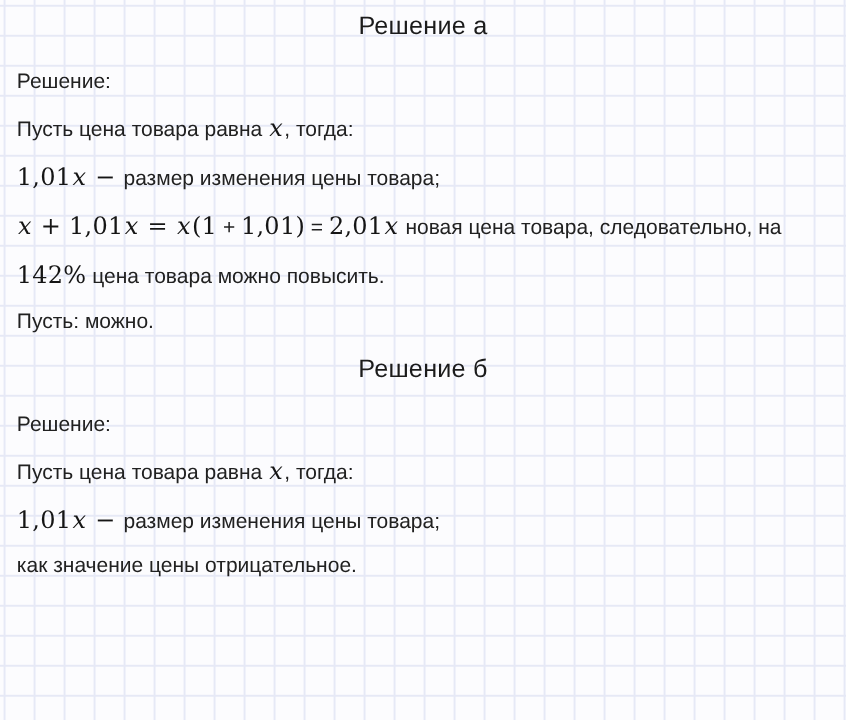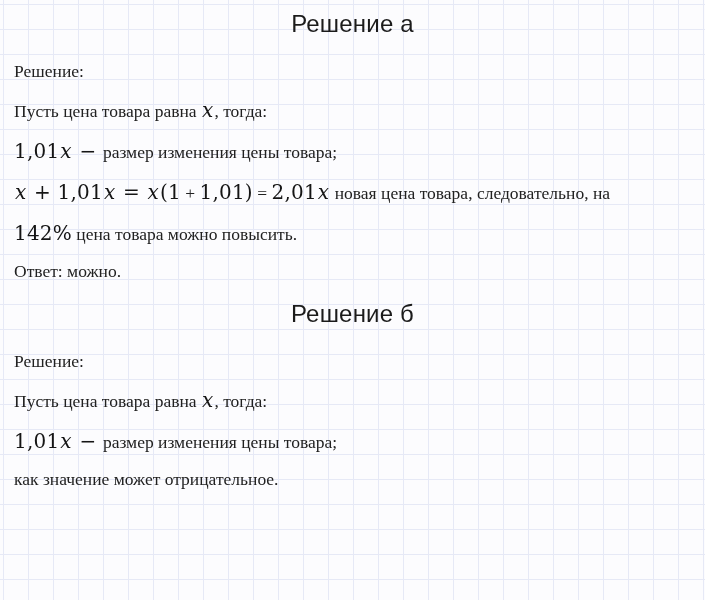--- a/index.html
+++ b/index.html
@@ -16,37 +16,37 @@
       linear-gradient(to bottom, #e6e9f6 1.5px, transparent 1.5px);
     background-size: 25px 25px;
     background-position: 3px 4px;
     font-family: "Liberation Sans", sans-serif;
     color: #212121;
   }
   main.worksheet {
     padding: 0 14px;
   }
   .section-title {
-    font-size: 24px;
+    font-size: 21px;
     font-weight: 500;
     text-align: center;
     margin: 10px 0 23px 0;
     color: #1b1b1b;
     letter-spacing: 0.2px;
   }
   section + section .section-title {
     margin-top: 18px;
   }
   .line {
     white-space: nowrap;
     margin-bottom: 15px;
     font-size: 17.5px;
     line-height: 21px;
   }
-  .seg { display: inline; font-family: Liberation Serif, serif; }
+  .seg { display: inline; }
   .seg-math {
     font-family: "DejaVu Serif", serif;
     font-size: 20px;
     line-height: 26px;
     color: #151515;
     letter-spacing: 0.2px;
   }
   .seg-math em {
     font-style: italic;
     padding: 0 1px;
@@ -56,22 +56,22 @@
 <body>
 
 <main class="worksheet">
     <section class="solution-section">
       <h2 class="section-title">Решение а</h2>
       <div class="line"><span class="seg seg-text">Решение:</span></div>
       <div class="line"><span class="seg seg-text">Пусть цена товара равна </span><span class="seg seg-math"><em>x</em></span><span class="seg seg-text">, тогда:</span></div>
       <div class="line"><span class="seg seg-math">1,01<em>x</em> − </span><span class="seg seg-text">размер изменения цены товара;</span></div>
       <div class="line"><span class="seg seg-math"><em>x</em> + 1,01<em>x</em> = <em>x</em>(1</span><span class="seg seg-text"> + </span><span class="seg seg-math">1,01)</span><span class="seg seg-text"> = </span><span class="seg seg-math">2,01<em>x</em></span><span class="seg seg-text"> новая цена товара, следовательно, на</span></div>
       <div class="line"><span class="seg seg-math">142%</span><span class="seg seg-text"> цена товара можно повысить.</span></div>
-      <div class="line"><span class="seg seg-text">Ответ: можно.</span></div>
+      <div class="line"><span class="seg seg-text">Пусть: можно.</span></div>
     </section>
     <section class="solution-section">
       <h2 class="section-title">Решение б</h2>
       <div class="line"><span class="seg seg-text">Решение:</span></div>
       <div class="line"><span class="seg seg-text">Пусть цена товара равна </span><span class="seg seg-math"><em>x</em></span><span class="seg seg-text">, тогда:</span></div>
       <div class="line"><span class="seg seg-math">1,01<em>x</em> − </span><span class="seg seg-text">размер изменения цены товара;</span></div>
-      <div class="line"><span class="seg seg-text">как значение может отрицательное.</span></div>
+      <div class="line"><span class="seg seg-text">как значение цены отрицательное.</span></div>
     </section>
   </main>
 
 </body></html>

